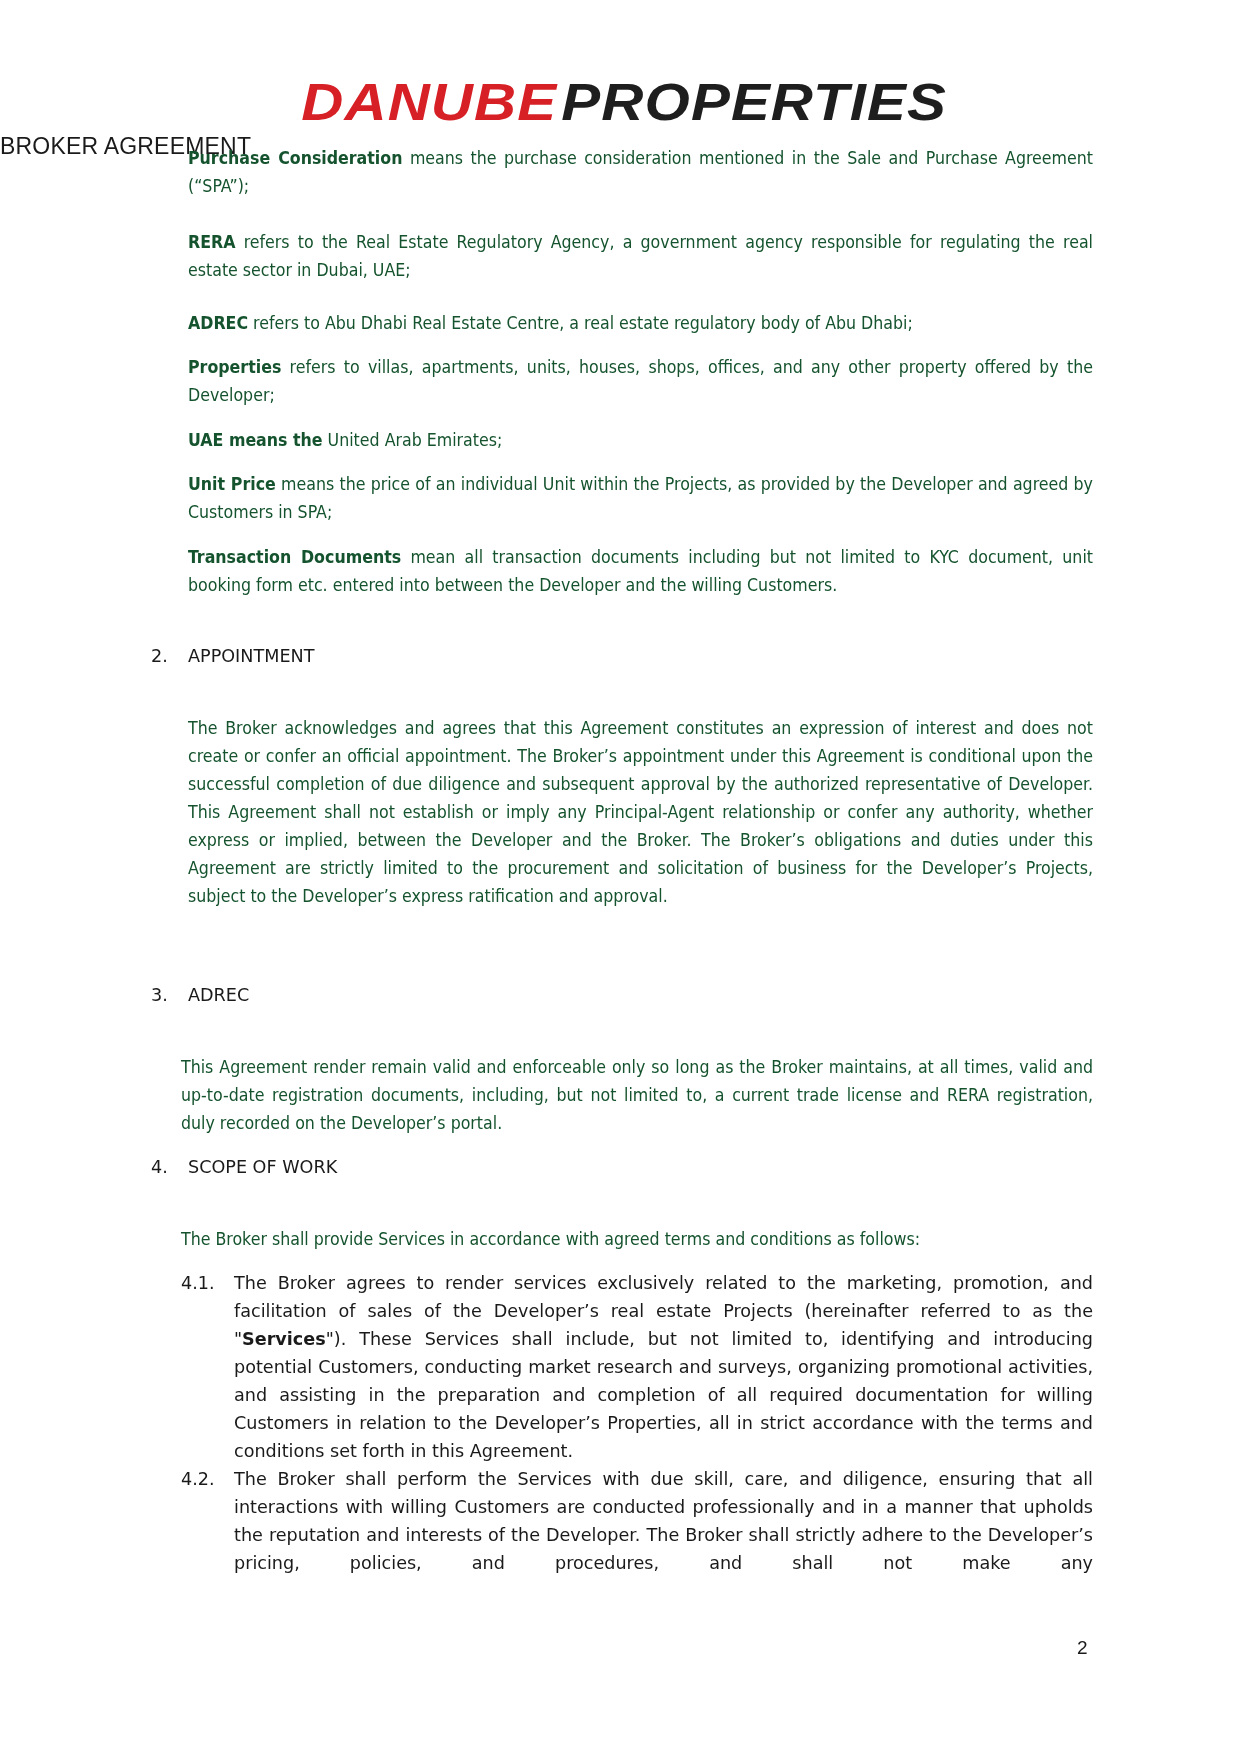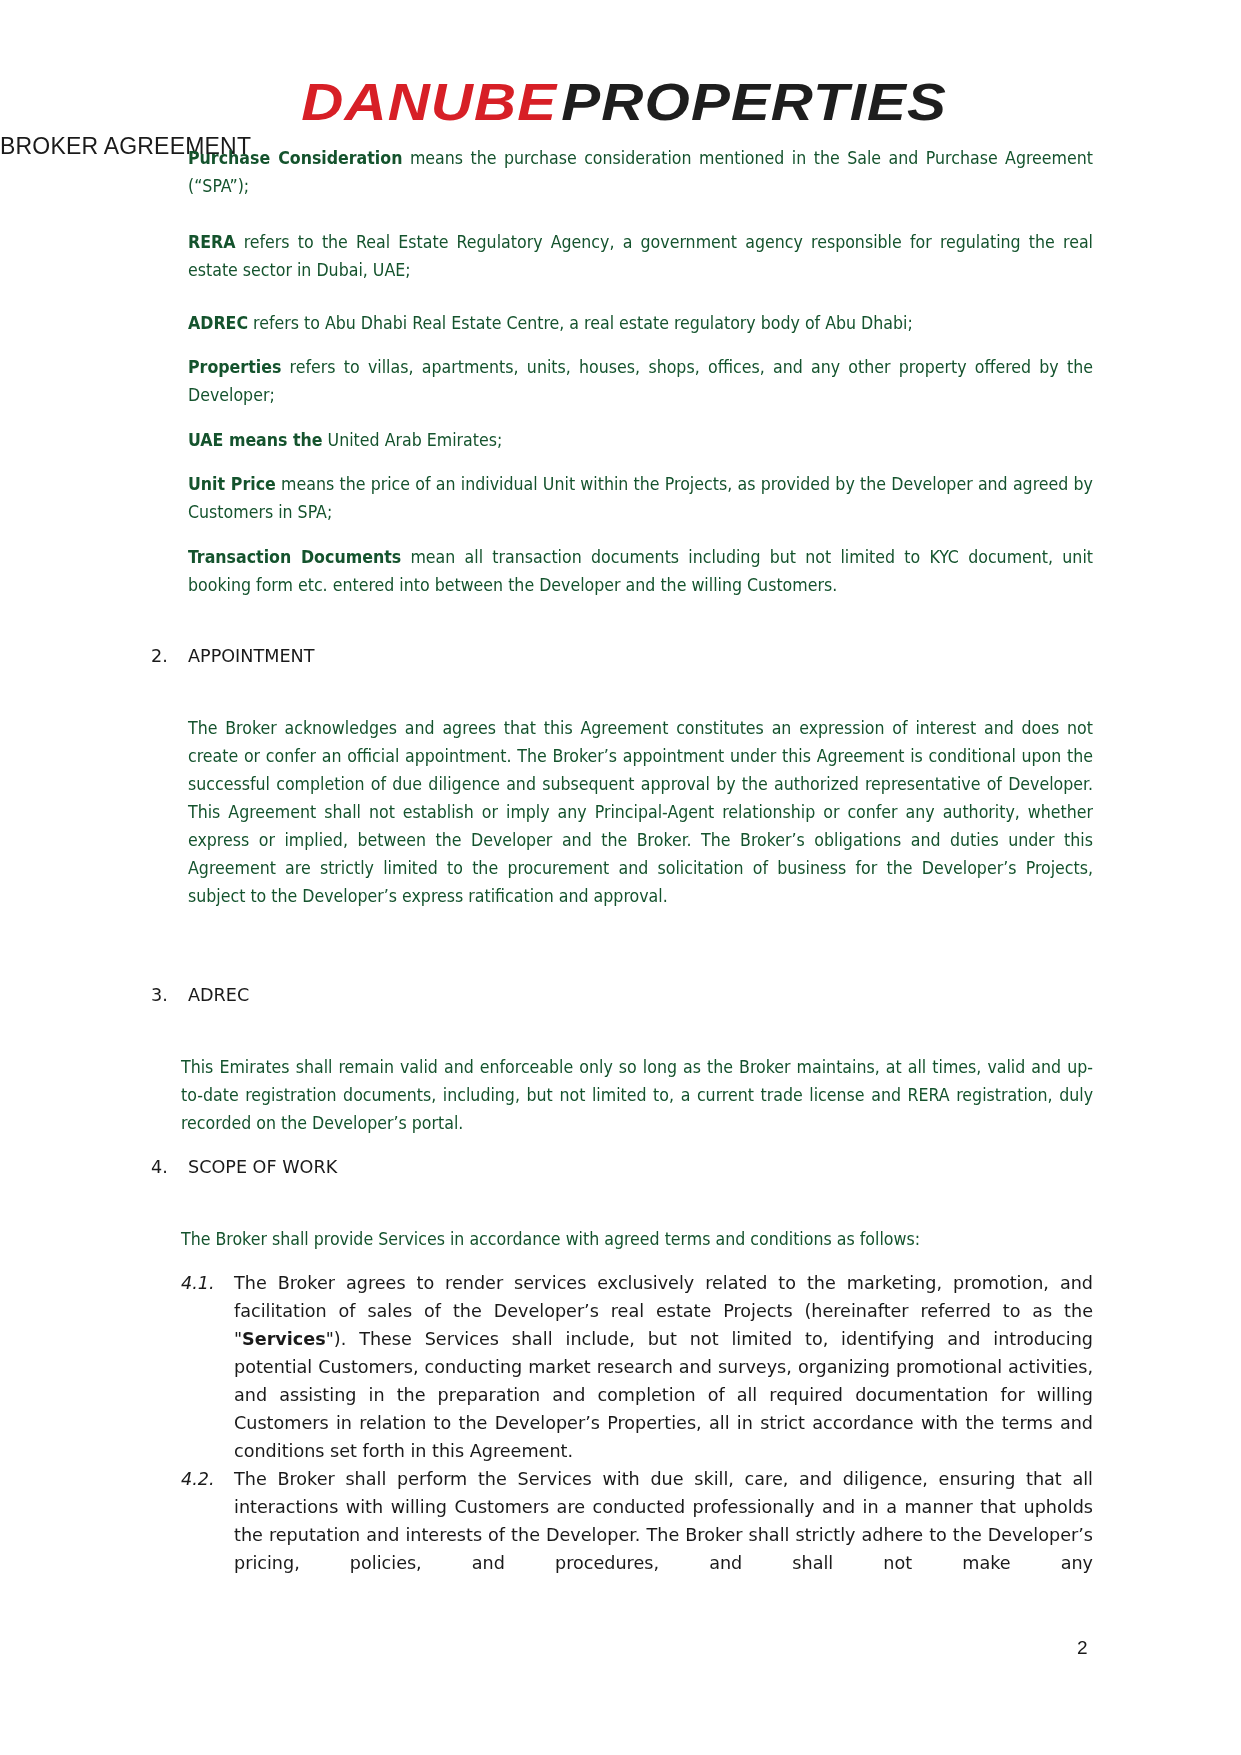--- a/index.html
+++ b/index.html
@@ -16,21 +16,21 @@
   .txt { position: absolute; font-family: "DejaVu Sans Condensed", "DejaVu Sans", sans-serif;
          font-size: 17.6px; line-height: 28px; text-align: justify; color: #14532d; }
   .txt b { font-weight: bold; }
   .block { left: 188px; width: 905px; }
   .block-wide { left: 181px; width: 912px; }
   .heading { position: absolute; left: 151px; font-family: "DejaVu Sans", sans-serif;
              font-size: 17.6px; line-height: 28px; color: #1a1a1a; }
   .heading .num { display: inline-block; width: 37px; }
   .sub { position: absolute; left: 181px; width: 912px; font-size: 17.6px; line-height: 28px;
          text-align: justify; color: #1a1a1a; font-family: "DejaVu Sans", sans-serif; }
-  .sub .num { position: absolute; left: 0; top: 0; font-style: italic; }
+  .sub .num { position: absolute; left: 0; top: 0; }
   .sub .body { margin-left: 53px; display: block; }
   .pageno { position: absolute; top: 1637px; left: 1077px; font-family: "Liberation Sans", sans-serif;
             font-size: 19px; color: #1a1a1a; }
   .last-line-justify { text-align-last: justify; }
 </style>
 </head>
 <body>
 
 <div class="logo">
   <span class="danube">DANUBE</span><span class="props">PROPERTIES</span>
@@ -60,21 +60,21 @@
 </div>
 
 <div class="heading" style="top:642px;">
   <span class="num">2.</span><span>APPOINTMENT</span>
 </div>
 <div class="txt block" style="top:714px;">The Broker acknowledges and agrees that this Agreement constitutes an expression of interest and does not create or confer an official appointment. The Broker’s appointment under this Agreement is conditional upon the successful completion of due diligence and subsequent approval by the authorized representative of Developer. This Agreement shall not establish or imply any Principal-Agent relationship or confer any authority, whether express or implied, between the Developer and the Broker. The Broker’s obligations and duties under this Agreement are strictly limited to the procurement and solicitation of business for the Developer’s Projects, subject to the Developer’s express ratification and approval.</div>
 
 <div class="heading" style="top:981px;">
   <span class="num">3.</span><span>ADREC</span>
 </div>
-<div class="txt block-wide" style="top:1053px;">This Emirates shall remain valid and enforceable only so long as the Broker maintains, at all times, valid and up-to-date registration documents, including, but not limited to, a current trade license and RERA registration, duly recorded on the Developer’s portal.</div>
+<div class="txt block-wide" style="top:1053px;">This Agreement render remain valid and enforceable only so long as the Broker maintains, at all times, valid and up-to-date registration documents, including, but not limited to, a current trade license and RERA registration, duly recorded on the Developer’s portal.</div>
 
 <div class="heading" style="top:1153px;">
   <span class="num">4.</span><span>SCOPE OF WORK</span>
 </div>
 <div class="txt block-wide" style="top:1225px;">The Broker shall provide Services in accordance with agreed terms and conditions as follows:</div>
 
 <div class="sub" style="top:1269px;">
   <span class="num">4.1.</span>
   <span class="body"><span>The Broker agrees to render services exclusively related to the marketing, promotion, and facilitation of sales of the Developer’s real estate Projects (hereinafter referred to as the "</span><b>Services</b><span>"). These Services shall include, but not limited to, identifying and introducing potential Customers, conducting market research and surveys, organizing promotional activities, and assisting in the preparation and completion of all required documentation for willing Customers in relation to the Developer’s Properties, all in strict accordance with the terms and conditions set forth in this Agreement.</span></span>
 </div>

